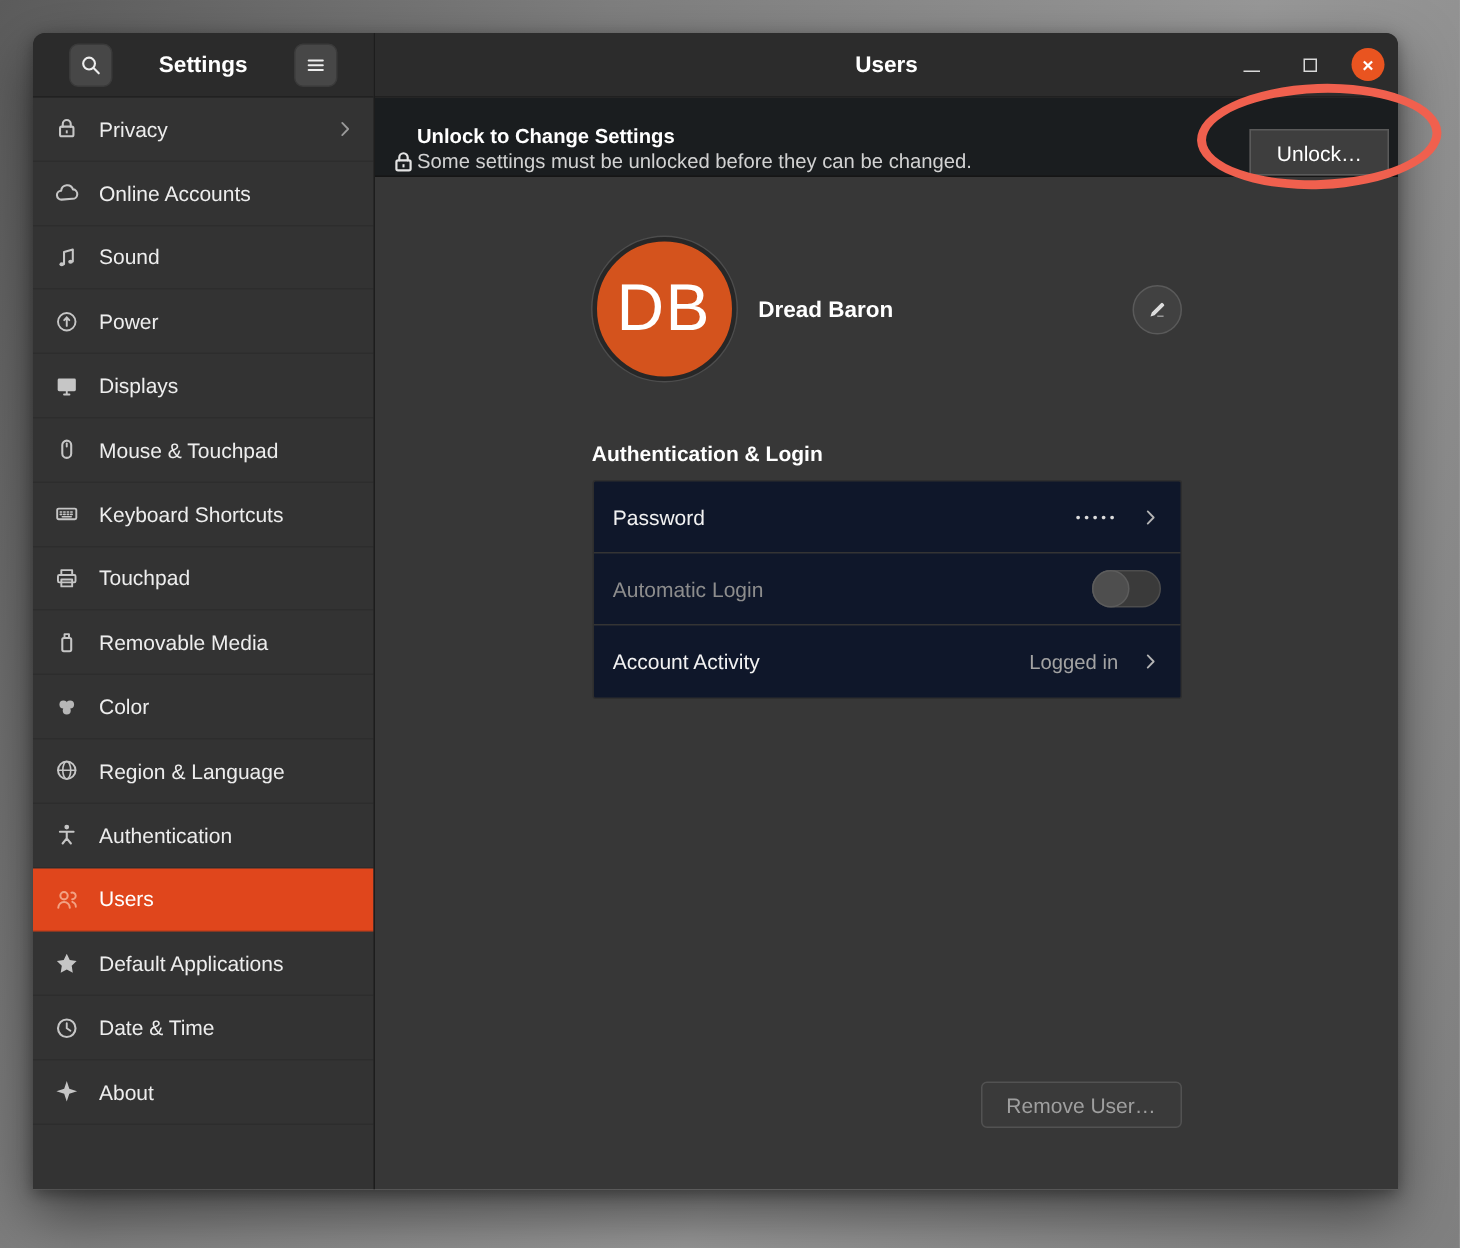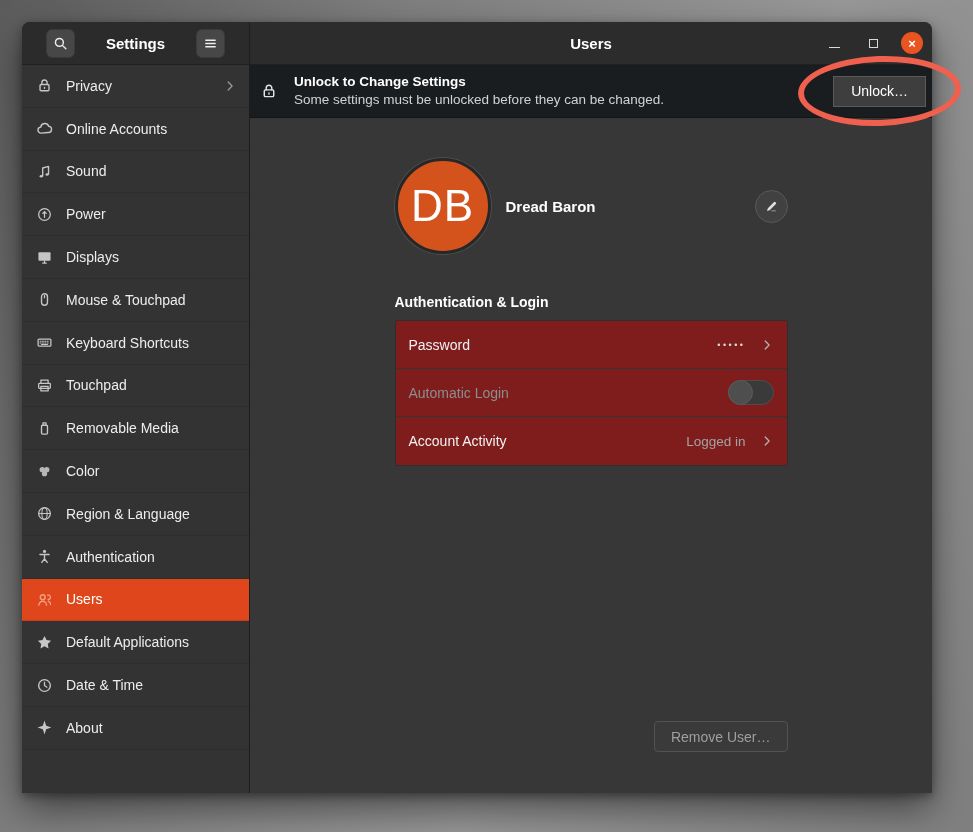--- a/index.html
+++ b/index.html
@@ -33,36 +33,36 @@
   
   .main { flex: 1; display: flex; flex-direction: column; background: #373737; min-width: 0; }
   .titlebar { height: 43px; flex: none; background: #2c2c2c; border-bottom: 1px solid #202020; display: flex; align-items: center; position: relative; padding: 0 9px; }
   .main-title { position: absolute; left: 0; right: 0; text-align: center; font-weight: bold; font-size: 15px; color: #ffffff; pointer-events: none; }
   .win-controls { margin-left: auto; display: flex; align-items: center; gap: 17px; z-index: 1; }
   .ctrl { width: 22px; height: 22px; display: flex; align-items: center; justify-content: center; color: #d9d9d9; cursor: pointer; }
   .ctrl-min-glyph { width: 11px; border-top: 1.6px solid #d9d9d9; margin-top: 9px; }
   .ctrl-max-glyph { width: 9px; height: 9px; border: 1.4px solid #d9d9d9; }
   .ctrl.close { background: #e95420; border-radius: 50%; color: #fff; font-size: 13px; font-weight: bold; line-height: 1; }
 
-  .banner { height: 53px; flex: none; background: #1a1d1f; border-bottom: 1px solid #151515; display: flex; align-items: center; padding: 0 6px 0 10px; gap: 16px; }
+  .banner { height: 53px; flex: none; background: #1a1d1f; border-bottom: 1px solid #151515; display: flex; align-items: flex-end; padding: 0 6px 0 10px; gap: 0; }
   .banner-lock { width: 18px; height: 18px; flex: none; color: #e3e3e3; }
   .banner-text { line-height: 1.3; }
   .banner-title { font-weight: bold; font-size: 13.5px; color: #ffffff; }
   .banner-sub { font-size: 13.5px; color: #d2d2d2; }
   .unlock-btn { margin-left: auto; height: 31px; padding: 0 17px; background: #3e3e3e; border: 1px solid #5a5a5a; border-radius: 0; color: #ffffff; font-size: 14px; font-family: inherit; cursor: pointer; flex: none; }
 
   .content { flex: 1; position: relative; }
   .content-inner { width: 393px; margin: 0 auto; height: 100%; position: relative; display: flex; flex-direction: column; }
   .profile { margin-top: 40px; display: flex; align-items: center; }
   .avatar { width: 96px; height: 96px; flex: none; border-radius: 50%; background: #d4531d; border: 3px solid #272727; box-shadow: 0 0 0 1px #4d4d4d; display: flex; align-items: center; justify-content: center; color: #ffffff; font-size: 44px; font-weight: 500; letter-spacing: 1px; }
   .profile-name { margin-left: 15px; font-size: 15px; font-weight: bold; color: #ffffff; }
   .edit-btn { margin-left: auto; width: 33px; height: 33px; border-radius: 50%; background: #414141; border: 1px solid #5a5a5a; color: #dddddd; display: flex; align-items: center; justify-content: center; padding: 8px; cursor: pointer; }
 
   .section-heading { margin-top: 40px; font-size: 14px; font-weight: bold; color: #ffffff; }
-  .card { margin-top: 10px; background: #7f1d1d; border: 1px solid #2e2e2e; border-radius: 2px; }
+  .card { margin-top: 10px; background: #0f172a; border: 1px solid #2e2e2e; border-radius: 2px; }
   .row { height: 48px; display: flex; align-items: center; padding: 0 13px; border-bottom: 1px solid #343434; cursor: pointer; }
   .row:last-child { border-bottom: none; }
   .row-label { font-size: 14px; color: #f2f2f2; }
   .row-label.dim { color: #8d8d8d; }
   .row-right { margin-left: auto; display: flex; align-items: center; gap: 14px; }
   .dots { font-size: 9px; letter-spacing: 2.5px; color: #dcdcdc; }
   .row-value { font-size: 13.5px; color: #a3a3a3; }
   .row-chevron { width: 14px; height: 14px; color: #b5b5b5; }
   .toggle { width: 46px; height: 25px; border-radius: 13px; background: #3a3a3a; border: 1px solid #4d4d4d; position: relative; flex: none; }
   .toggle .knob { position: absolute; left: -1px; top: -1px; width: 25px; height: 25px; border-radius: 50%; background: #4e4e4e; border: 1px solid #5c5c5c; }

